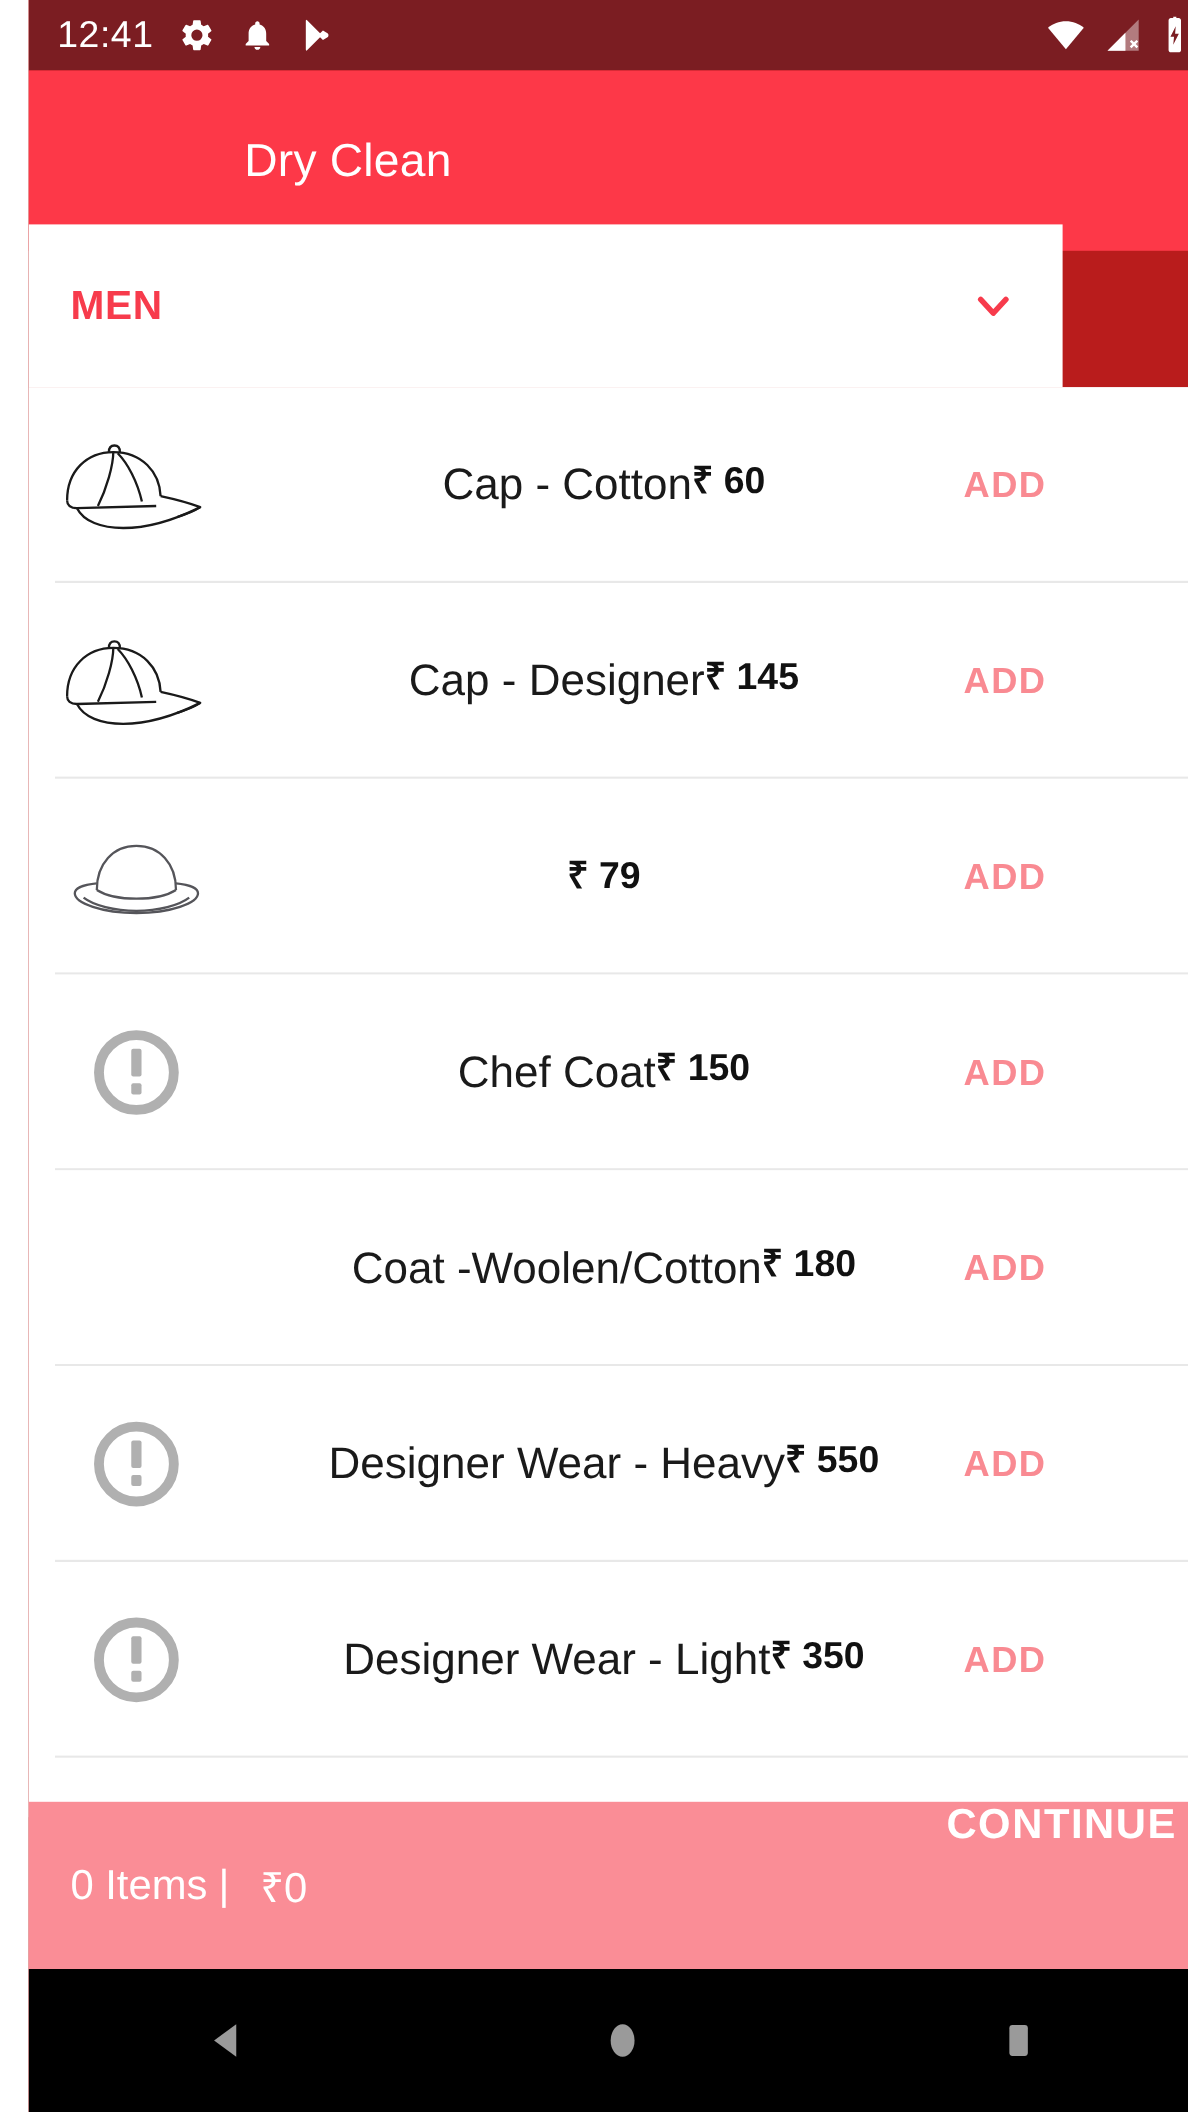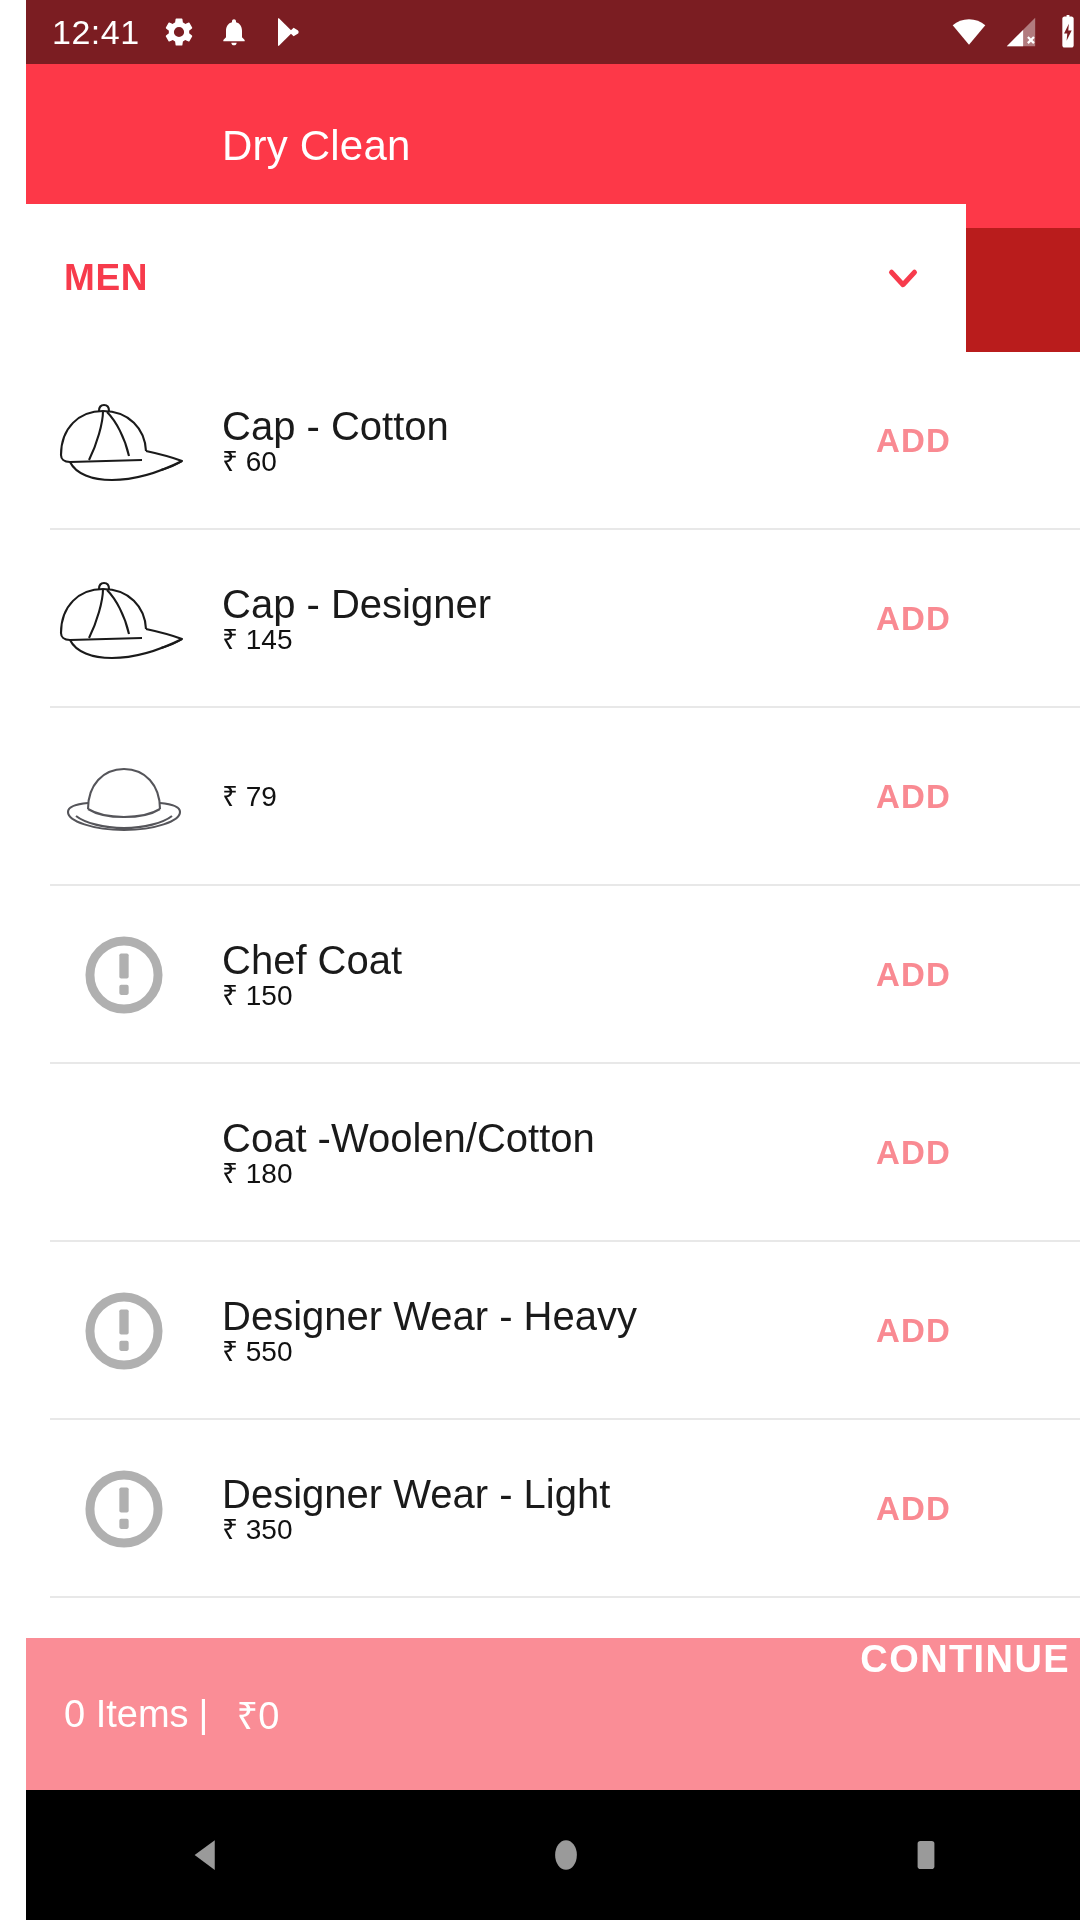--- a/index.html
+++ b/index.html
@@ -54,23 +54,23 @@
     padding:0 40px 0 0; background:#fff;
   }
   .row::after {
     content:""; position:absolute; left:24px; right:0; bottom:0;
     height:2px; background:#E8E8E8;
   }
   .row-thumb {
     width:196px; min-width:196px; height:178px;
     display:flex; align-items:center; justify-content:center;
   }
-  .row-info { flex:1; display:flex; flex-direction:column; justify-content:center; }
+  .row-info { flex:1; display:flex; flex-direction:row; justify-content:center; }
   .row-name { font-size:40px; color:#1A1A1A; font-weight:400; line-height:1.05; }
-  .row-price { font-size:28px; color:#111111; font-weight:400; line-height:1.05; }
+  .row-price { font-size:34px; color:#111111; font-weight:700; line-height:1.05; }
   .row-add {
     color:#F98A92; font-size:33px; font-weight:bold; letter-spacing:1.2px;
     min-width:190px; text-align:left; padding-right:10px;
   }
 
   
   .cartbar {
     position:absolute; left:0; bottom:130px; width:1080px; height:152px;
     background:#FA8D96; display:flex; 
     padding:0 36px 0 38px;

